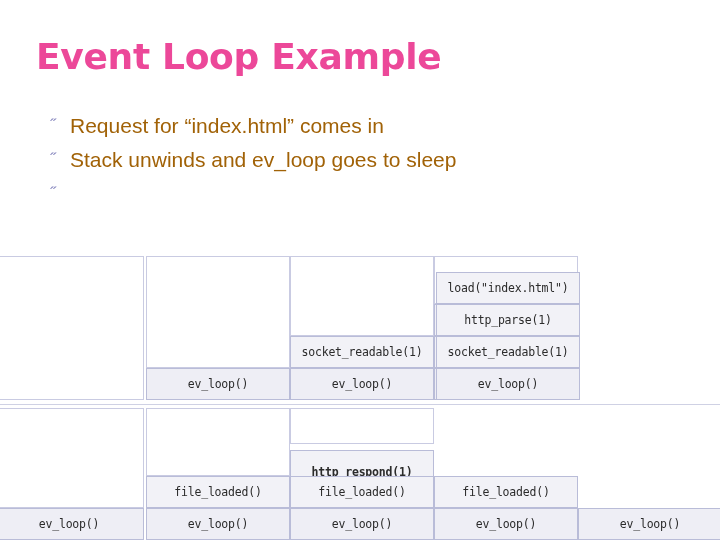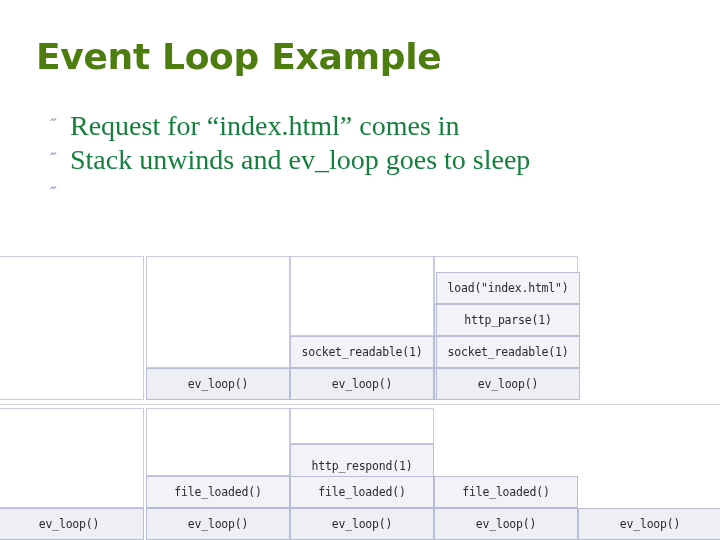--- a/index.html
+++ b/index.html
@@ -19,21 +19,21 @@
     left: 0; top: 0;
     width: 720px;
     height: 540px;
   }
   .title {
     position: absolute;
     left: 36px;
     top: 36px;
     font-size: 36px;
     font-weight: bold;
-    color: #4d7c0f;
+    color: #ec4899;
     letter-spacing: -0.3px;
     font-family: "DejaVu Sans", sans-serif;
     white-space: nowrap;
   }
   .bullets {
     position: absolute;
     left: 48px;
     top: 110px;
     width: 650px;
   }
@@ -46,24 +46,24 @@
     width: 22px;
     flex: 0 0 22px;
     color: #8a8ac0;
     font-size: 17px;
     line-height: 32px;
     text-align: left;
     padding-left: 2px;
     box-sizing: border-box;
   }
   .bullet-text {
-    font-size: 28px;
+    font-size: 21px;
     line-height: 32px;
-    color: #15803d;
-    font-family: Liberation Serif, serif;
+    color: #a16207;
+    font-family: Liberation Sans, sans-serif;
     white-space: nowrap;
   }
 
   
   .diagram {
     position: absolute;
     left: 0;
     top: 246px;
     width: 720px;
     height: 294px;
@@ -159,21 +159,21 @@
     </div>
 
     <div class="col" style="left:146px; top:162px; width:144px; height:132px;">
       <div class="frame empty" style="left:0; top:0; width:144px; height:68px;"></div>
       <div class="frame" style="left:0; top:68px; width:144px; height:32px;">file_loaded()</div>
       <div class="frame base" style="left:0; top:100px; width:144px; height:32px;">ev_loop()</div>
     </div>
 
     <div class="col" style="left:290px; top:162px; width:144px; height:132px;">
       <div class="frame empty" style="left:0; top:0; width:144px; height:36px;"></div>
-      <div class="frame" style="left:0; top:36px; width:144px; height:43px;">http_respond(1)</div>
+      <div class="frame" style="left:0; top:42px; width:144px; height:43px;font-weight:bold;">http_respond(1)</div>
       <div class="frame" style="left:0; top:68px; width:144px; height:32px;">file_loaded()</div>
       <div class="frame base" style="left:0; top:100px; width:144px; height:32px;">ev_loop()</div>
     </div>
 
     <div class="col" style="left:434px; top:162px; width:144px; height:132px;">
       <div class="frame" style="left:0; top:68px; width:144px; height:32px;">file_loaded()</div>
       <div class="frame base" style="left:0; top:100px; width:144px; height:32px;">ev_loop()</div>
     </div>
 
     <div class="col" style="left:578px; top:162px; width:144px; height:132px;">

